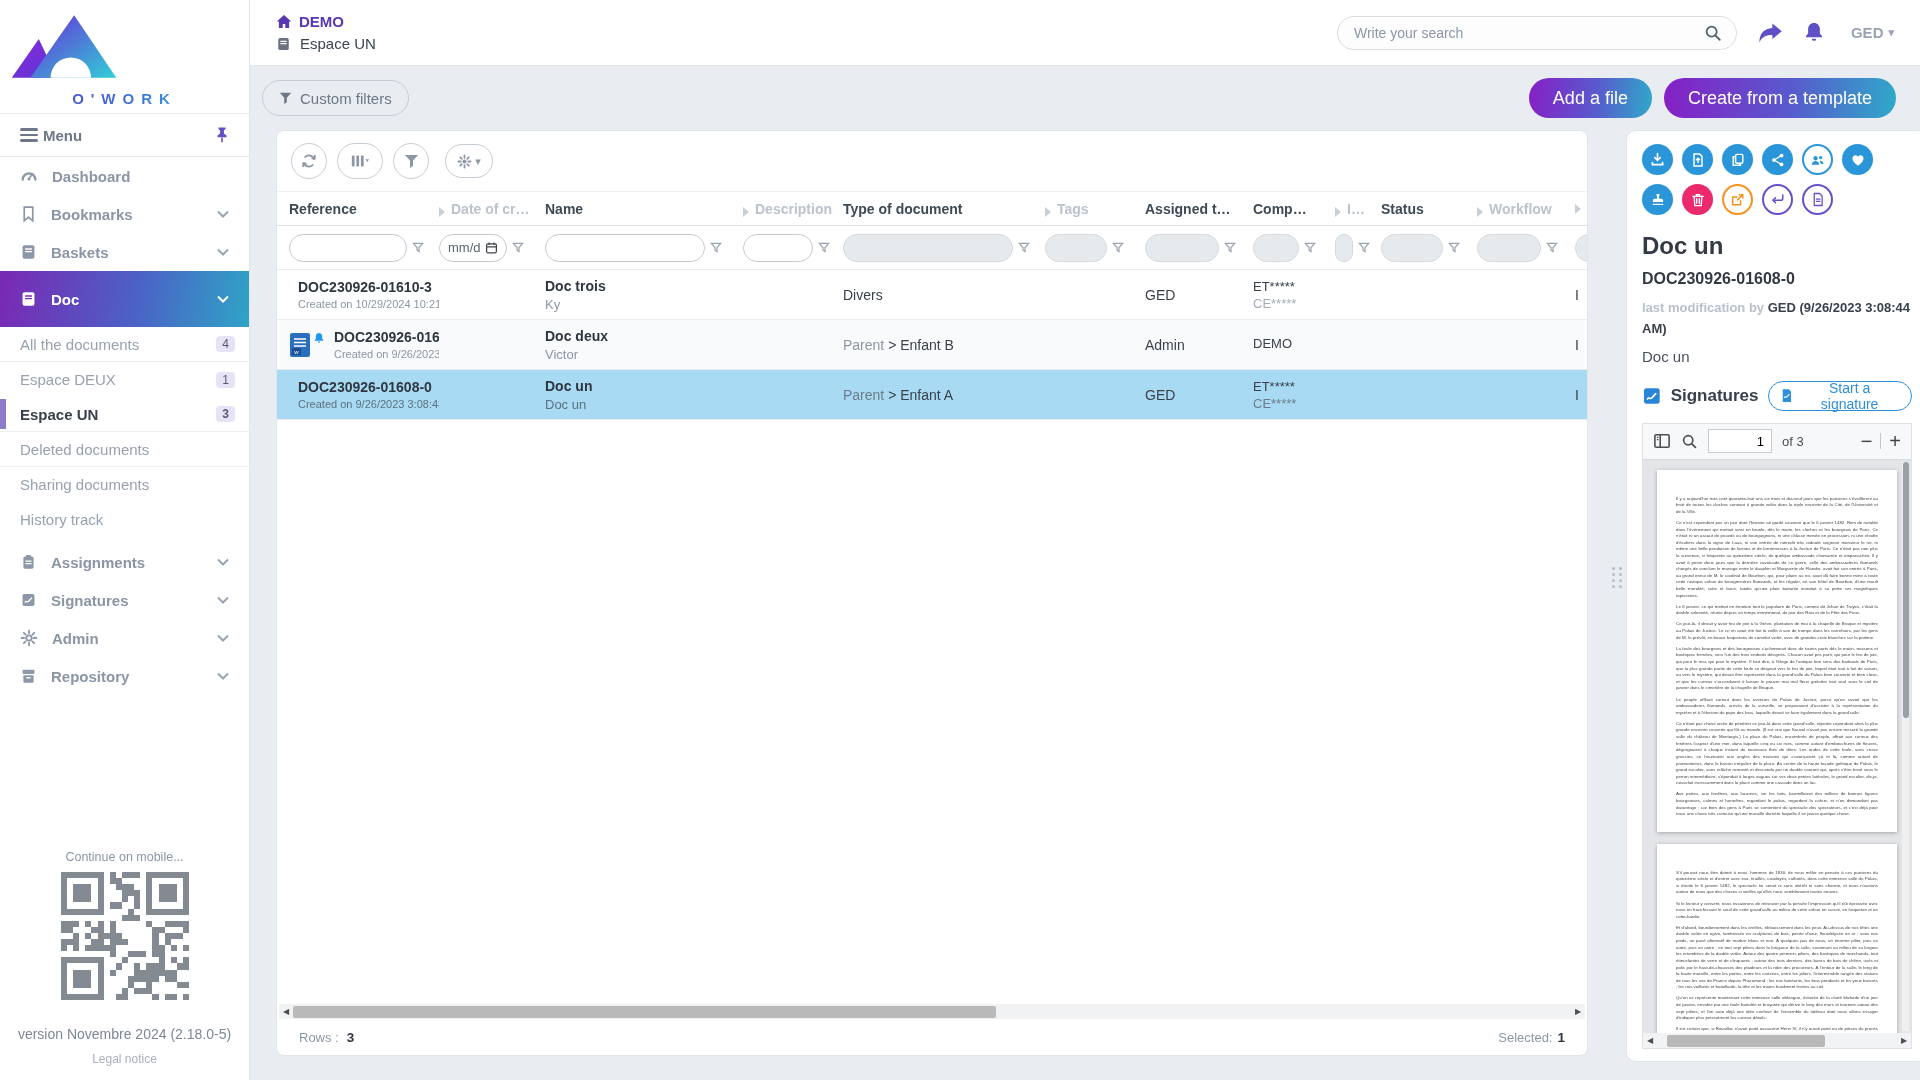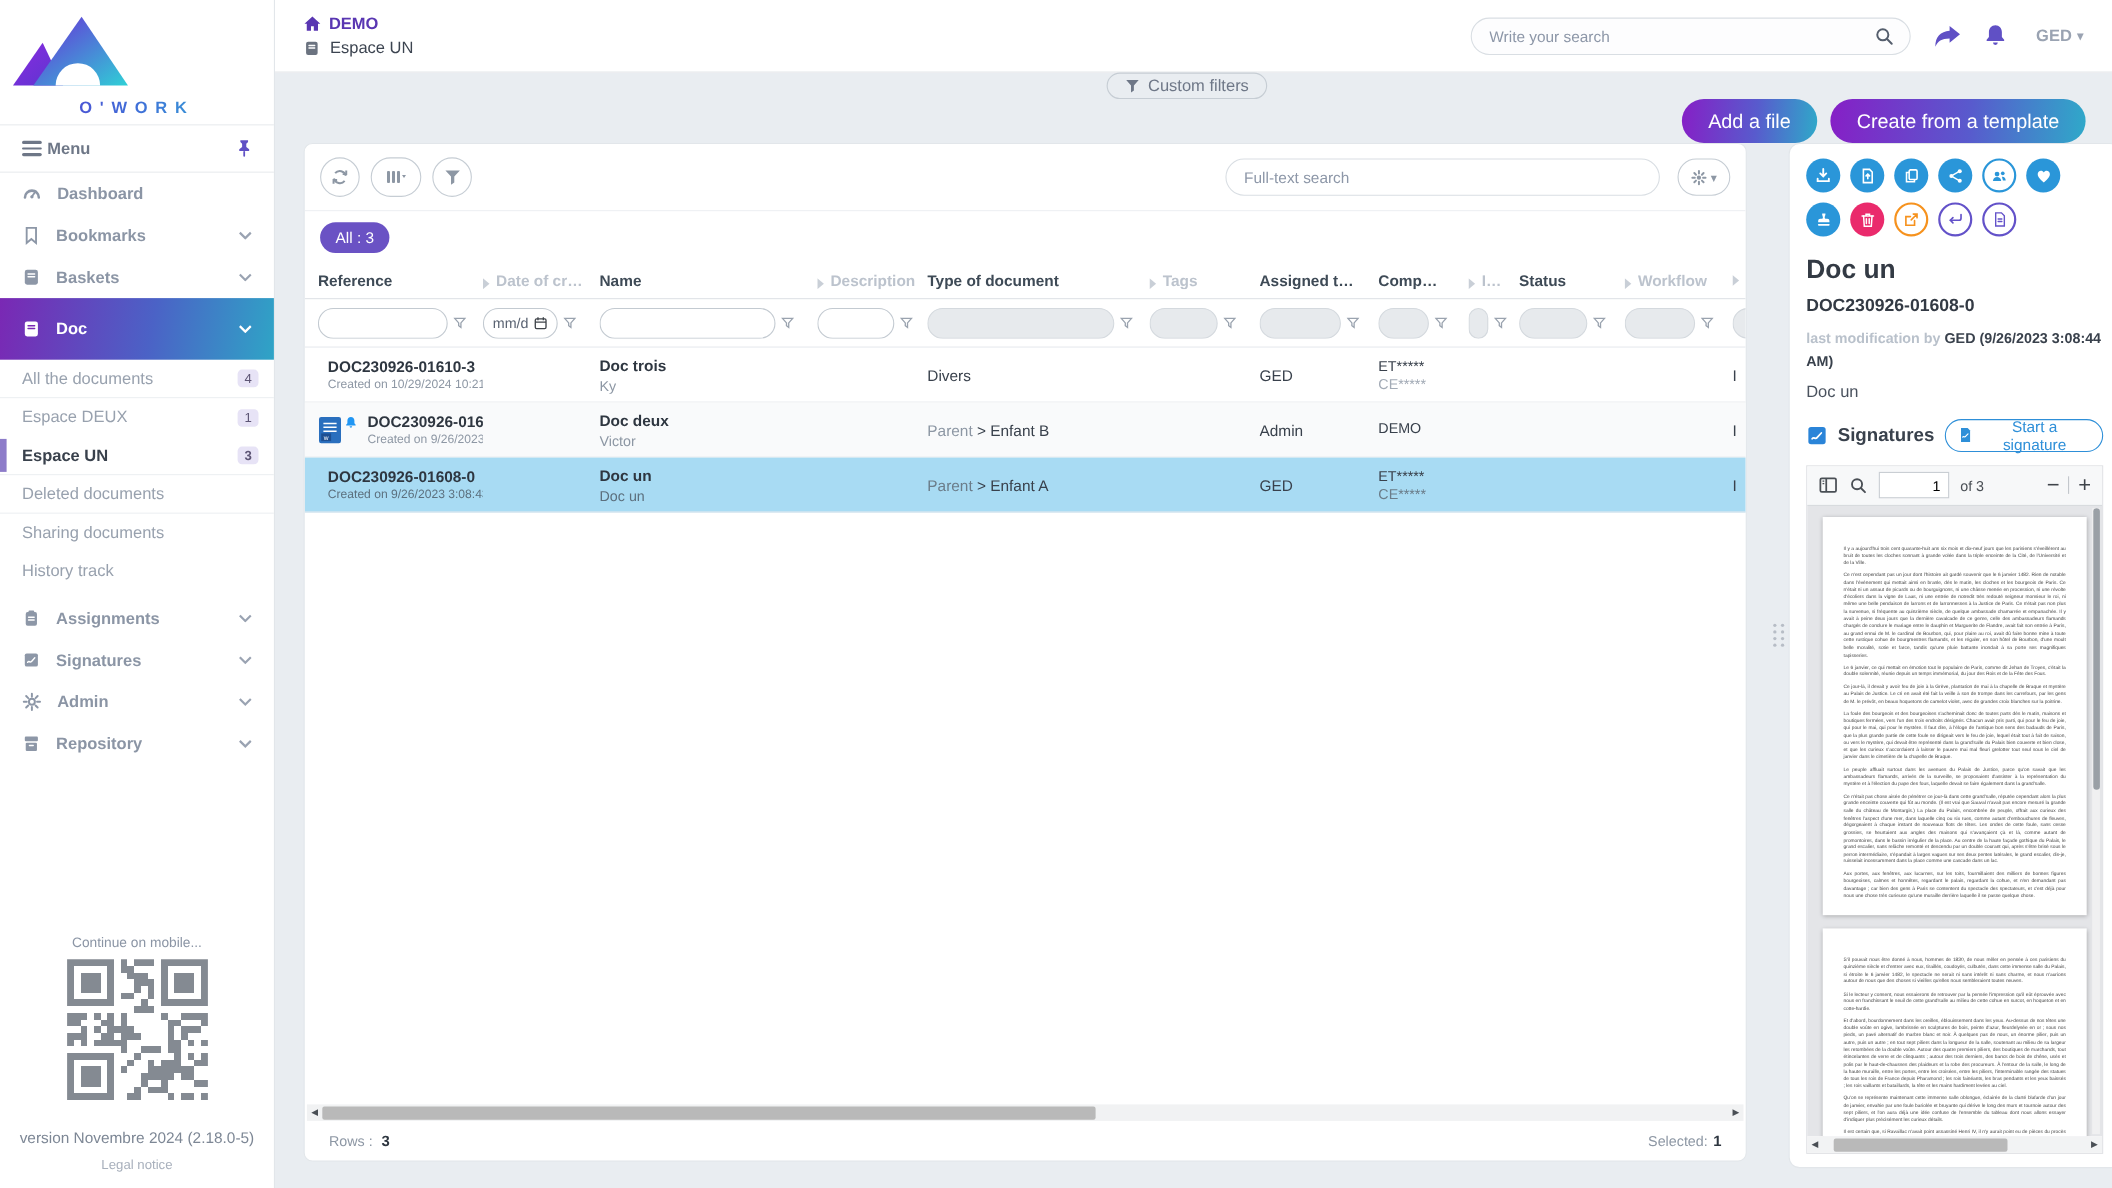--- a/index.html
+++ b/index.html
@@ -48,21 +48,21 @@
   .crumb-sub .bicon { color:#6b7380; }
   .search-pill { margin-left:auto; width:400px; height:34px; border:1px solid #d9dee3; border-radius:17px;
     display:flex; align-items:center; padding:0 14px; background:#fdfdfe; }
   .search-pill input { border:none; outline:none; flex:1; font-size:14px; color:#50596a; background:transparent; font-family:inherit;}
   .search-pill input::placeholder { color:#8d97a8; }
   .search-pill .sicon { color:#555e6d; cursor:pointer;}
   .top-ic { color:#6050c5; cursor:pointer; display:flex; align-items:center;}
   .user-menu { color:#9aa3b2; font-weight:700; font-size:15px; display:flex; align-items:center; gap:5px; cursor:pointer; margin-left:6px;}
   .caret { font-size:11px; }
 
-  .actionsbar { height:64px; display:flex; align-items:center; padding:0 24px 0 12px; flex-shrink:0;flex-direction:column;}
+  .actionsbar { height:64px; display:flex; align-items:center; padding:0 24px 0 12px; flex-shrink:0;}
   .custom-filters { display:flex; align-items:center; gap:8px; border:1px solid #c6cdd4; border-radius:18px;
     height:36px; padding:0 16px; color:#6e7787; font-size:15px; background:transparent; cursor:pointer; font-family:inherit;}
   .grad-btn { border:none; color:#fff; font-size:18px; height:40px; border-radius:20px; padding:0 24px;
     cursor:pointer; font-family:inherit;
     background:linear-gradient(95deg,#861fc6 0%,#585bcd 55%,#2fa9c9 100%); }
   .btn-group { margin-left:auto; display:flex; gap:12px;}
 
   .main-row { flex:1; min-height:0; display:flex; }
   .card { flex:1; min-width:0; margin:0 20px 24px 26px; background:#fff; border:1px solid #e2e6ea;
     border-radius:8px; display:flex; flex-direction:column; overflow:hidden;}
@@ -536,33 +536,29 @@
                 <rect x="7" y="2" width="3" height="12" rx="1" fill="currentColor"></rect>
                 <rect x="12" y="2" width="3" height="12" rx="1" fill="currentColor"></rect>
                 <path d="M17 6h4l-2 3z" fill="currentColor"></path>
               </svg>
           </button>
           <button class="circle-btn">
             <svg width="15" height="15" viewBox="0 0 16 16" fill="currentColor">
                 <path d="M1 1h14l-5.4 6v5.6l-3.2 2.2V7z"></path>
               </svg>
           </button>
-          <input class="fulltext" type="text" placeholder="Full-text search" style="">
           <button class="gear-btn">
             <svg width="15" height="15" viewBox="0 0 20 20">
                 <circle cx="10" cy="10" r="2.6" fill="currentColor"></circle>
                 <path d="M10 2v3M10 15v3M2 10h3M15 10h3M4.4 4.4l2 2M13.6 13.6l2 2M15.6 4.4l-2 2M6.4 13.6l-2 2" stroke="currentColor" stroke-width="2.4" stroke-linecap="round"></path>
               </svg>
             <span class="caret">▾</span>
           </button>
         </div>
 
-        <div class="tabs-row">
-          <span class="all-tab">All : 3</span>
-        </div>
 
         <div class="thead">
           <div class="col" style="width:150px">
               <span>Reference</span>
             </div>
           <div class="col muted" style="width:106px">
               <span class="sort-tri"></span>
               <span>Date of cr…</span>
             </div>
           <div class="col" style="width:198px">

